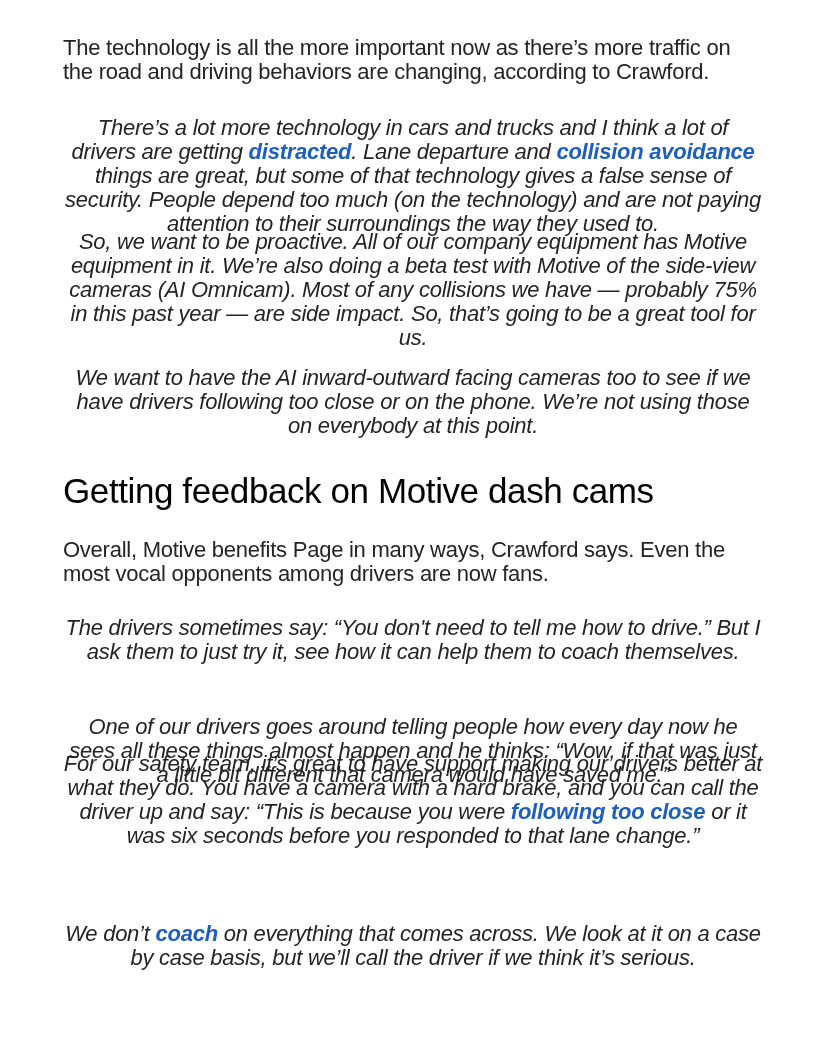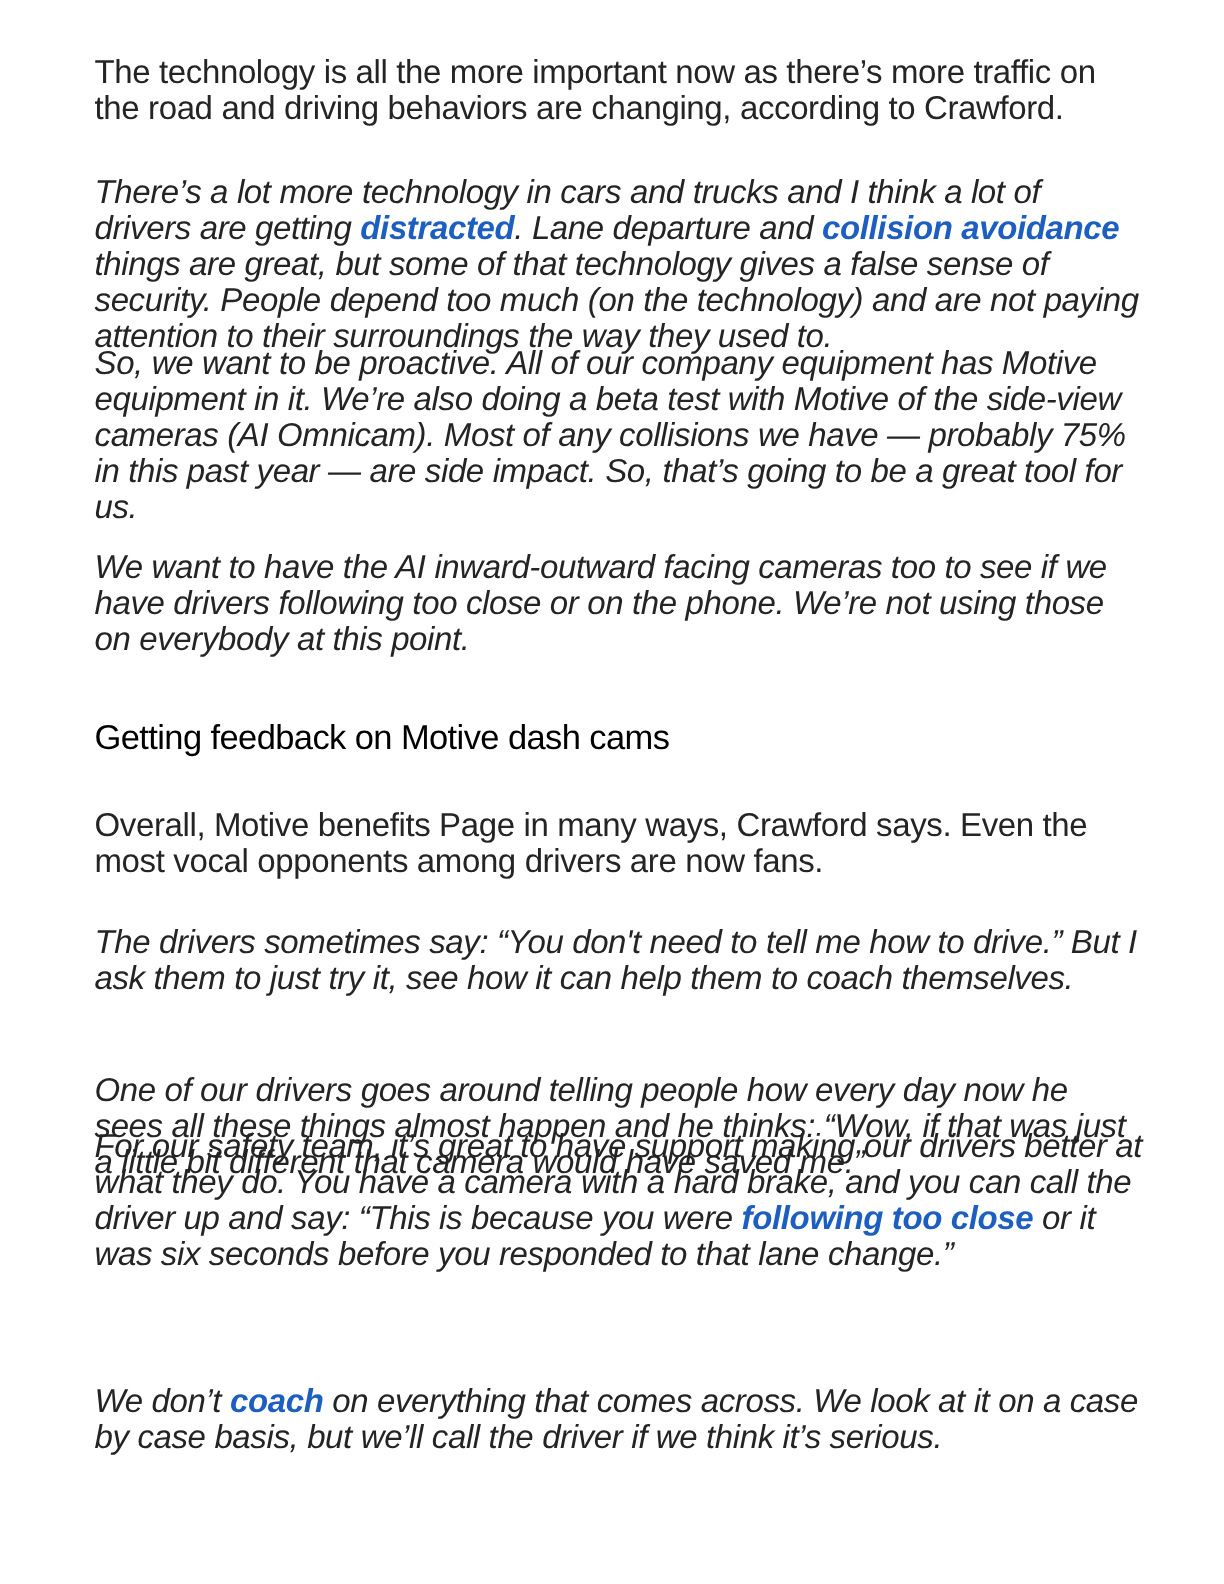--- a/index.html
+++ b/index.html
@@ -1,21 +1,21 @@
 <!DOCTYPE html>
 <html><head>
 <meta charset="utf-8">
 <style>
   html, body { margin: 0; padding: 0; background: #ffffff; }
   body { width: 816px; height: 1056px; position: relative; overflow: hidden; font-family: "Liberation Sans", "DejaVu Sans", sans-serif; color: #242424; }
   .page { position: absolute; left: 63px; top: 36px; width: 700px; }
   p { margin: 0; font-size: 22px; line-height: 24px; letter-spacing: -0.25px; }
-  .quote { font-style: italic; }
+  .quote { font-style: italic; text-align: center; }
   a.link { color: #1c5fc0; text-decoration: none; font-weight: 600; }
-  h2 { margin: 0; font-size: 23px; line-height: 34px; font-weight: 500; color: #000; letter-spacing: -0.4px; }
+  h2 { margin: 0; font-size: 35px; line-height: 34px; font-weight: 500; color: #000; letter-spacing: -0.4px; }
   .b1 { position: absolute; top: 0; }
   .b2 { position: absolute; top: 80px; }
   .b3 { position: absolute; top: 194px; }
   .b4 { position: absolute; top: 330px; }
   .h { position: absolute; top: 438px; }
   .b5 { position: absolute; top: 502px; }
   .b6 { position: absolute; top: 580px; }
   .b7 { position: absolute; top: 679px; }
   .b8 { position: absolute; top: 716px; }
   .b9 { position: absolute; top: 886px; }

